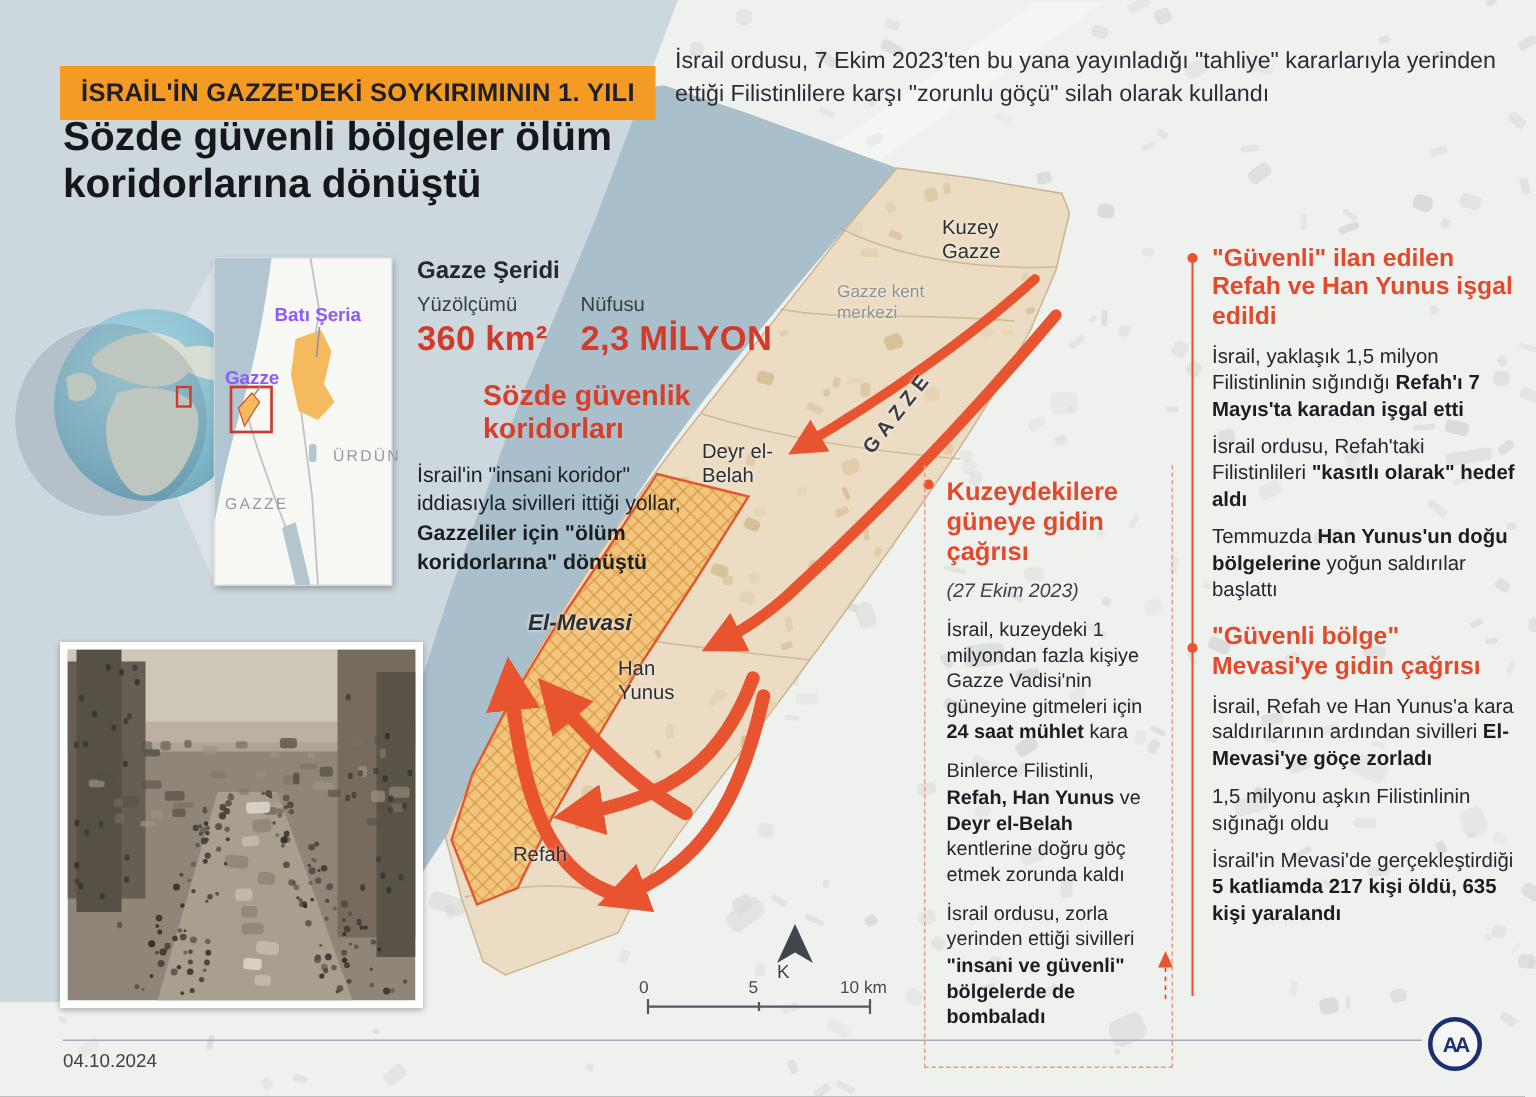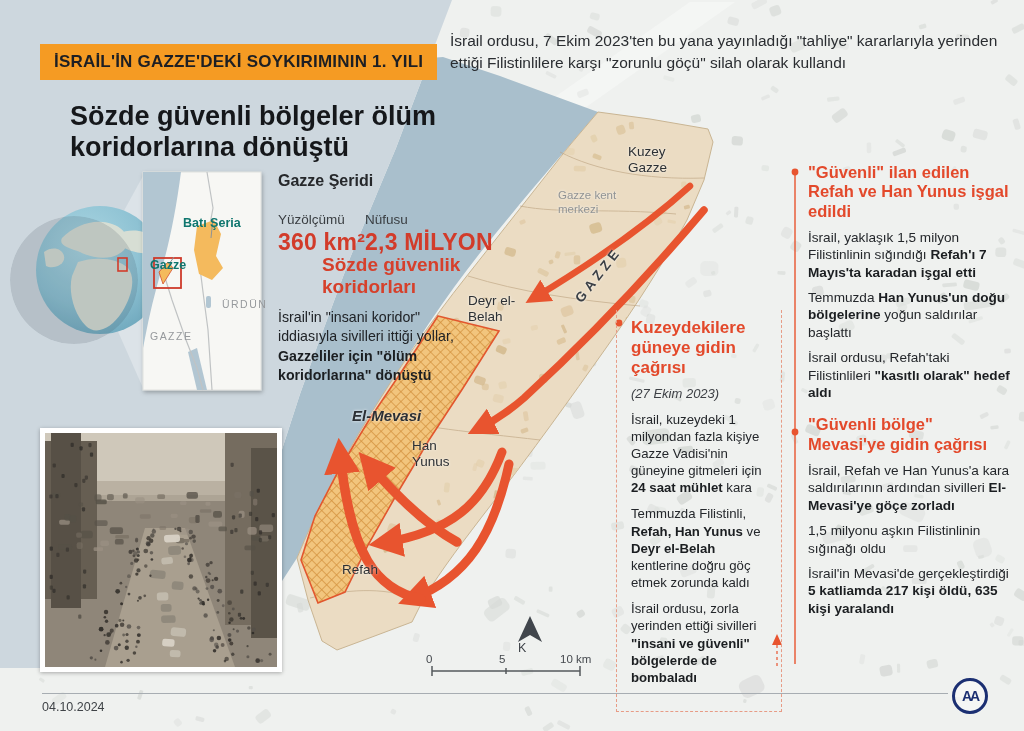--- a/index.html
+++ b/index.html
@@ -6,48 +6,48 @@
   #canvas{position:relative;width:1024px;height:731px;overflow:hidden;
           font-family:"Liberation Sans",sans-serif;background:#EFF1EF;}
   .abs{position:absolute;}
   svg{display:block;}
   #bg{position:absolute;left:0;top:0;z-index:0;}
 
   
   .banner{left:40px;top:44px;background:#F59B23;color:#1D1F24;
           font-size:17px;font-weight:700;padding:8px 14px;letter-spacing:.2px;z-index:3;}
   .intro{left:450px;top:30px;width:565px;font-size:15.5px;line-height:1.45;color:#2A2D31;z-index:3;}
-  .main-title{left:42px;top:101px;font-size:27px;font-weight:800;line-height:1.16;
-              color:#15171A;white-space:pre-line;z-index:3;margin-left:28px;}
+  .main-title{left:42px;top:76px;font-size:27px;font-weight:800;line-height:1.16;
+              color:#15171A;white-space:pre-line;z-index:3;}
 
   
   .stats{left:278px;top:172px;z-index:3;}
   .stats-title{font-size:16px;font-weight:700;color:#26282B;}
-  .stats-row{display:flex;margin-top:22px;}
+  .stats-row{display:flex;gap:22px;margin-top:5px;}
   .stat-label{font-size:13.5px;color:#3A3E42;}
   .stat-value{font-size:23px;font-weight:800;color:#D23B2A;margin-top:2px;letter-spacing:.2px;}
 
   
   .corridors{left:278px;top:254px;width:192px;z-index:3;}
   .corridors-heading{font-size:19px;font-weight:800;color:#D6402B;line-height:1.15;white-space:pre-line;margin-left:44px;}
   .corridors-body{margin-top:10px;font-size:14.2px;line-height:1.38;color:#202327;}
   .bseg{font-weight:700;color:#1B1E21;}
 
   
   .maplabel{z-index:3;color:#2C3034;font-size:13.5px;line-height:1.22;text-align:left;
             text-shadow:0 0 3px rgba(255,255,255,.85);}
   .lbl-kent{color:#909394;font-size:11.5px;}
   .lbl-gazze{font-weight:700;letter-spacing:4px;color:#3A3F45;font-size:13.5px;
              transform:rotate(-52deg);transform-origin:0 0;text-align:left;}
   .lbl-mevasi{font-weight:700;font-style:italic;font-size:15px;color:#2B2F34;text-align:left;}
   .lbl-compass{font-size:12.5px;color:#3E4348;width:24px;}
   .scale-num{font-size:11.5px;color:#45494E;text-align:center;z-index:3;}
 
   
-  .inset-lbl{z-index:3;font-size:12.5px;font-weight:700;color:#0f766e;margin-top:13px;}
+  .inset-lbl{z-index:3;font-size:12.5px;font-weight:700;color:#8b5cf6;}
   .inset-country{z-index:3;font-size:10.5px;font-weight:400;color:#96999C;letter-spacing:.14em;}
 
   
   .callout-heading{font-size:16.5px;font-weight:800;line-height:1.17;color:#E3492B;margin:0 0 8px;}
   .para{margin:0 0 8px;font-size:13.6px;line-height:1.28;color:#24272B;}
   .middle-callout{left:616px;top:310px;width:166px;z-index:3;box-sizing:border-box;
                   border-left:1px dashed #E79C86;border-right:1px dashed #E79C86;
                   border-bottom:1px dashed #E79C86;padding:8px 8px 16px 14px;}
   .middle-callout .para{font-size:13.2px;line-height:1.3;margin-bottom:9px;}
   .middle-callout .callout-heading{font-size:17px;}
@@ -711,32 +711,32 @@
   <div class="abs maplabel lbl-compass" style="left:518px;top:641px">K</div>
   <div class="abs scale-num" style="left:426px;top:653px">0</div>
   <div class="abs scale-num" style="left:499px;top:653px">5</div>
   <div class="abs scale-num" style="left:560px;top:653px">10 km</div>
 
   <div class="abs middle-callout">
     <p class="callout-heading">Kuzeydekilere güneye gidin çağrısı</p>
     <p class="date-note">(27 Ekim 2023)</p>
     <div>
         <p class="para"><span>İsrail, kuzeydeki 1 milyondan fazla kişiye Gazze Vadisi'nin güneyine gitmeleri için </span><span class="bseg">24 saat mühlet</span><span> kara</span></p>
-        <p class="para"><span>Temmuzda Filistinli, </span><span class="bseg">Refah, Han Yunus</span><span> ve </span><span class="bseg">Deyr el-Belah</span><span> kentlerine doğru göç etmek zorunda kaldı</span></p>
+        <p class="para"><span>Binlerce Filistinli, </span><span class="bseg">Refah, Han Yunus</span><span> ve </span><span class="bseg">Deyr el-Belah</span><span> kentlerine doğru göç etmek zorunda kaldı</span></p>
         <p class="para"><span>İsrail ordusu, zorla yerinden ettiği sivilleri </span><span class="bseg">"insani ve güvenli" bölgelerde de bombaladı</span></p>
       </div>
   </div>
 
   <div class="abs right-callouts">
     <div>
       <p class="callout-heading">"Güvenli" ilan edilen Refah ve Han Yunus işgal edildi</p>
       <div>
           <p class="para"><span>İsrail, yaklaşık 1,5 milyon Filistinlinin sığındığı </span><span class="bseg">Refah'ı 7 Mayıs'ta karadan işgal etti</span></p>
+          <p class="para"><span>İsrail ordusu, Refah'taki Filistinlileri </span><span class="bseg">"kasıtlı olarak" hedef aldı</span></p>
           <p class="para"><span>Temmuzda </span><span class="bseg">Han Yunus'un doğu bölgelerine</span><span> yoğun saldırılar başlattı</span></p>
-          <p class="para"><span>İsrail ordusu, Refah'taki Filistinlileri </span><span class="bseg">"kasıtlı olarak" hedef aldı</span></p>
         </div>
     </div>
     <div class="right-section2">
       <p class="callout-heading">"Güvenli bölge" Mevasi'ye gidin çağrısı</p>
       <div>
           <p class="para"><span>İsrail, Refah ve Han Yunus'a kara saldırılarının ardından sivilleri </span><span class="bseg">El-Mevasi'ye göçe zorladı</span></p>
           <p class="para"><span>1,5 milyonu aşkın Filistinlinin sığınağı oldu</span></p>
           <p class="para"><span>İsrail'in Mevasi'de gerçekleştirdiği </span><span class="bseg">5 katliamda 217 kişi öldü, 635 kişi yaralandı</span></p>
         </div>
     </div>

